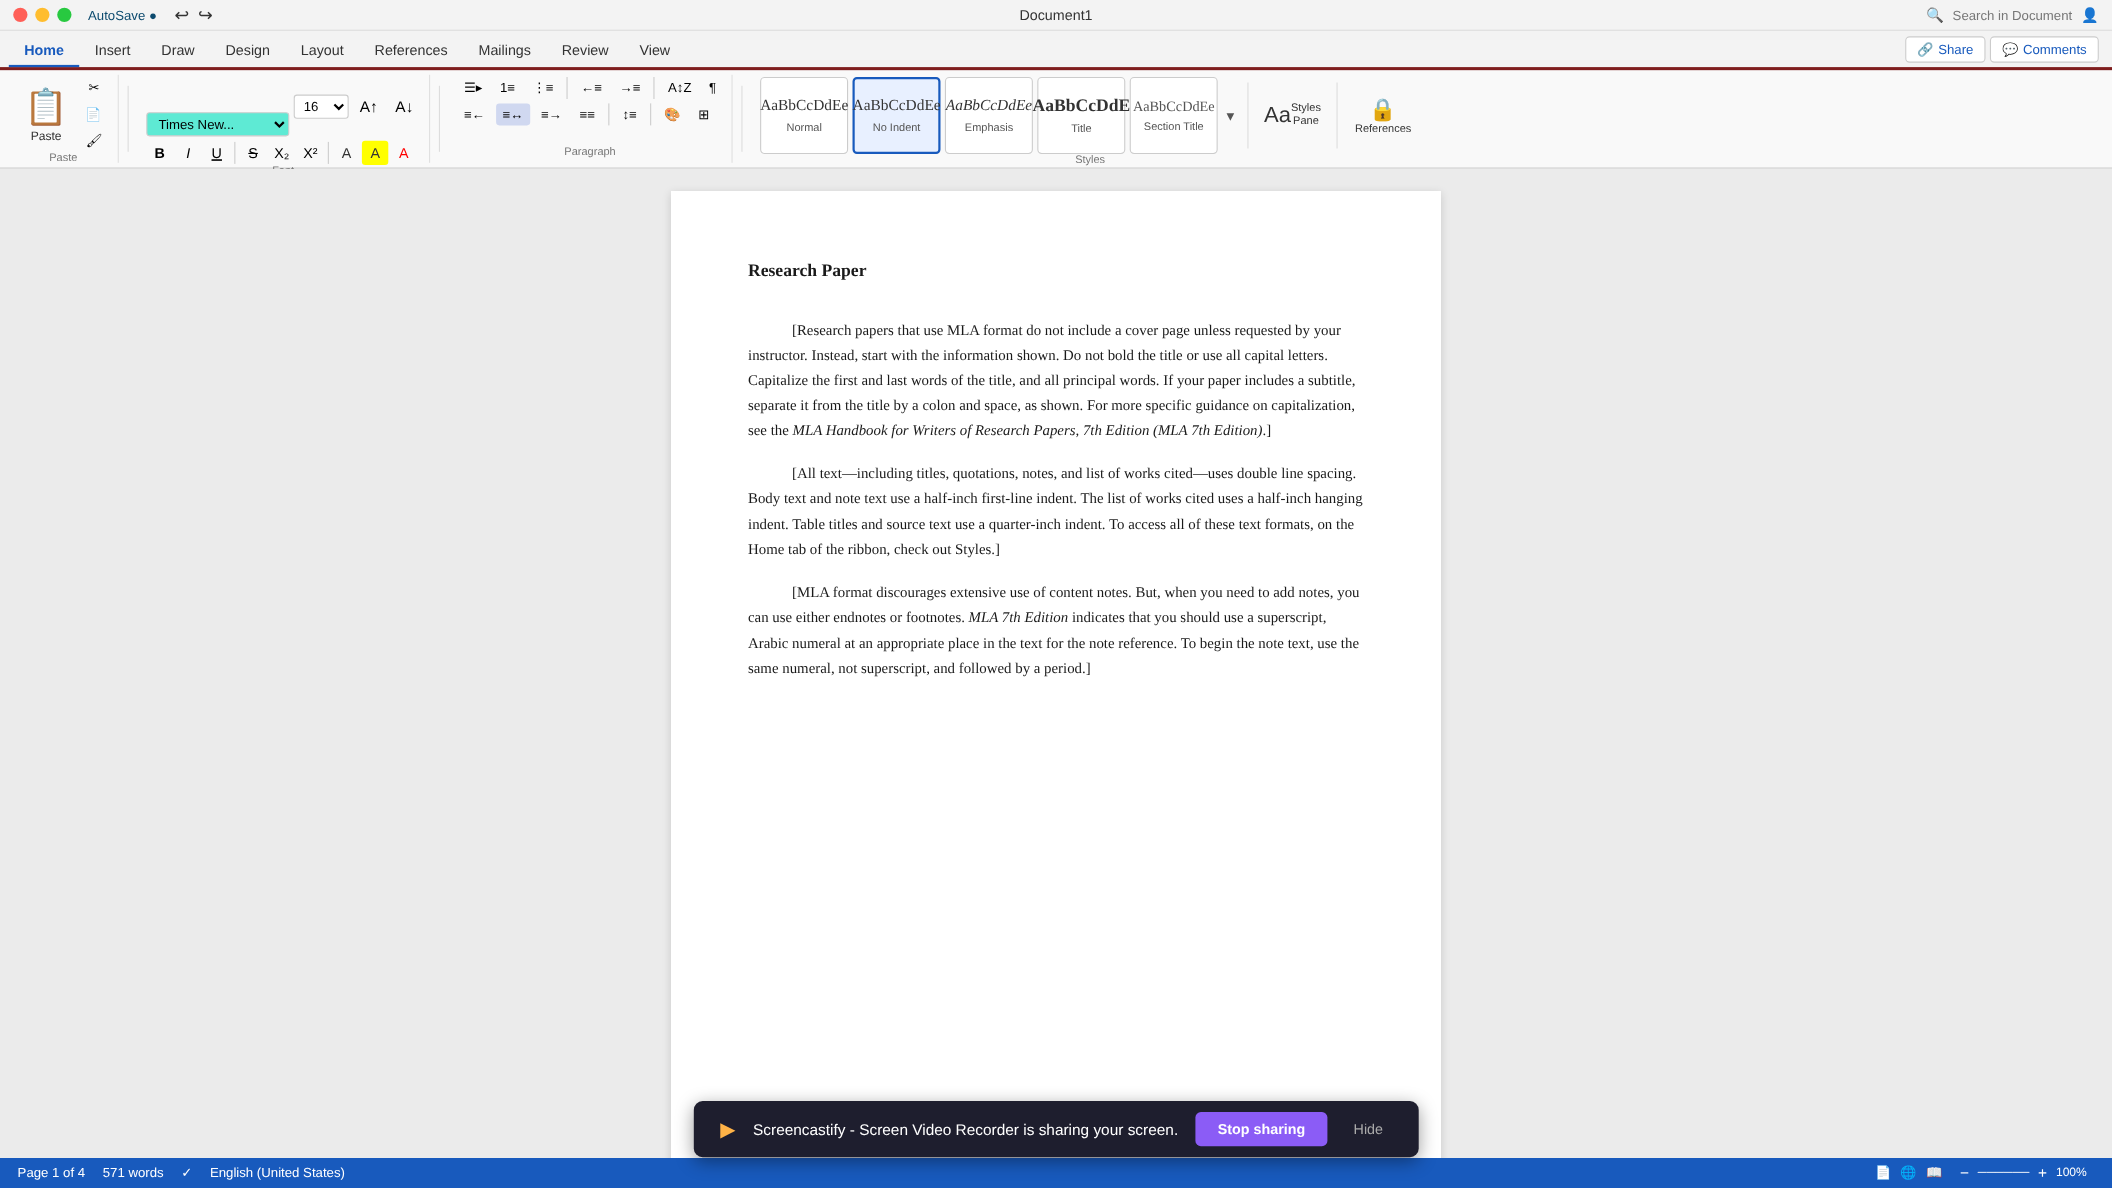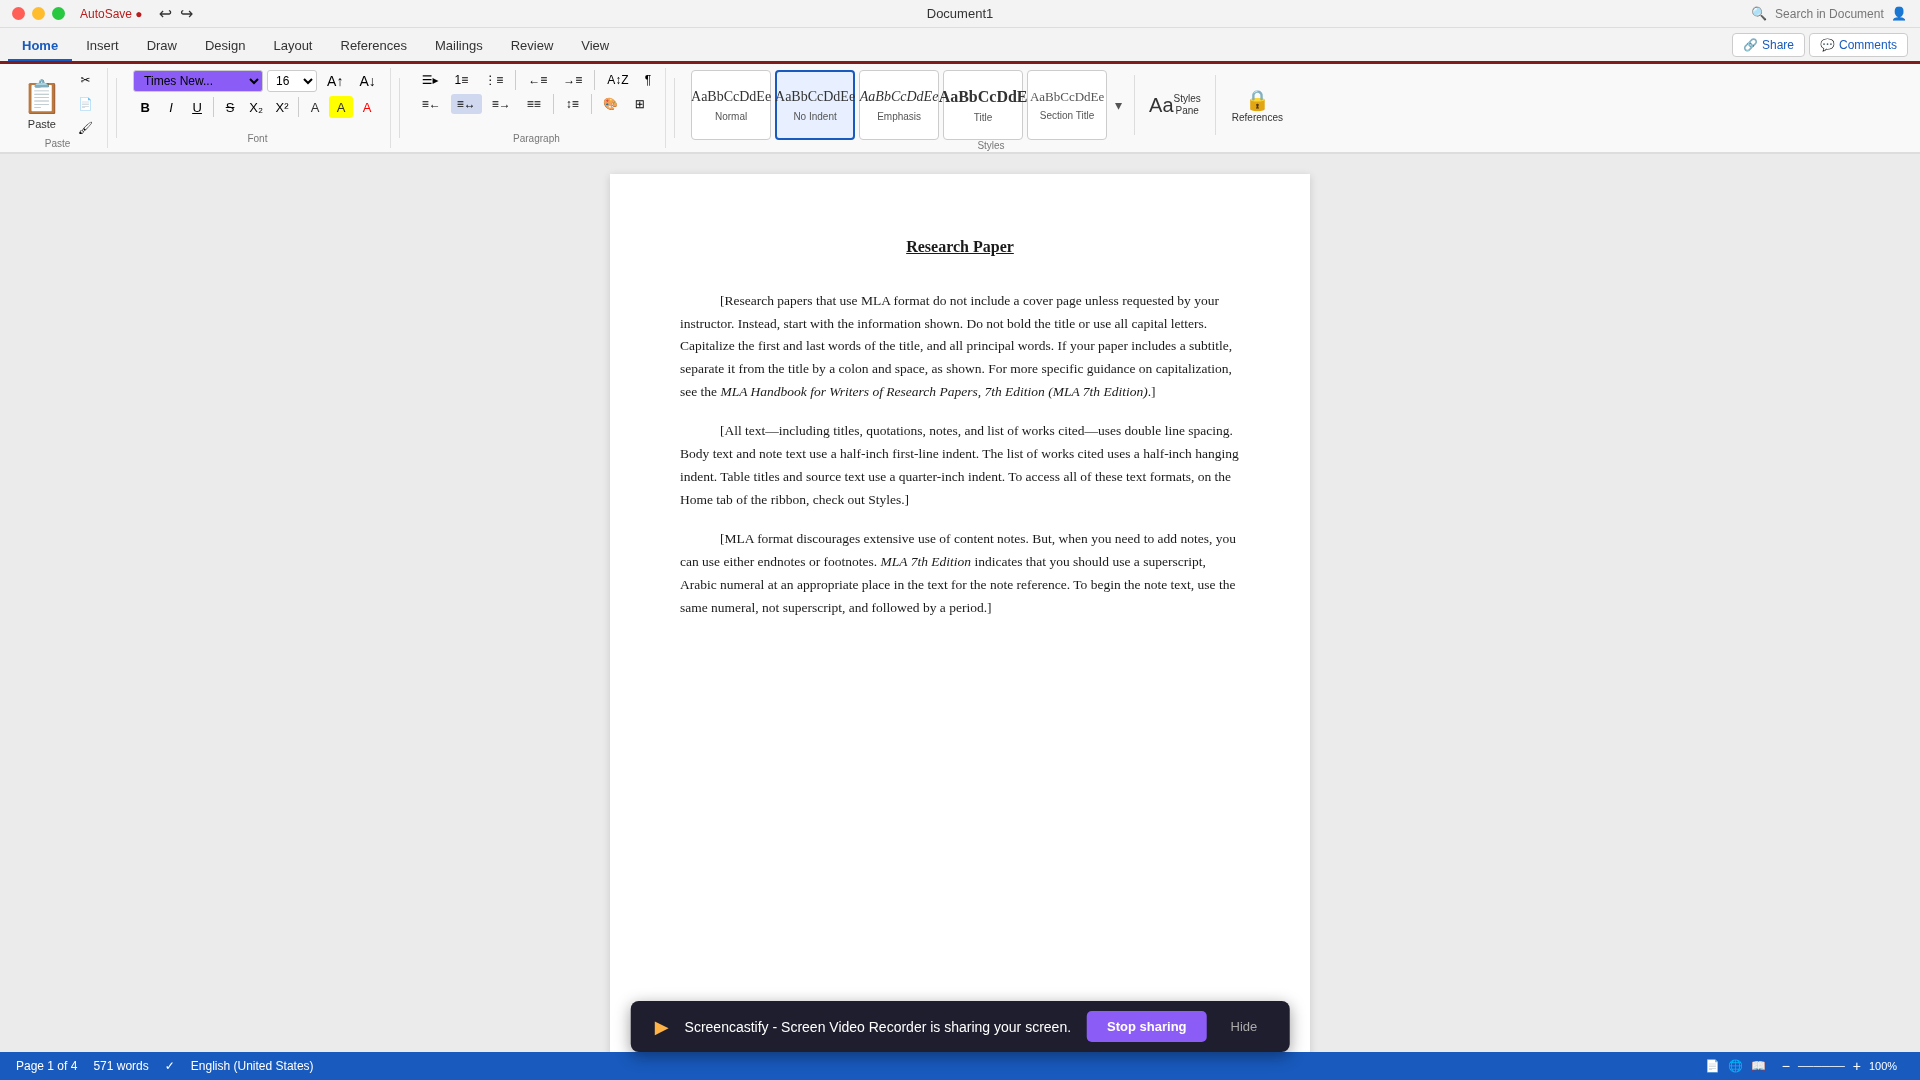--- a/index.html
+++ b/index.html
@@ -120,22 +120,23 @@
     }
     .paste-label { font-size: 11px; color: #333; margin-top: 2px; }
 
     
     .font-select {
       padding: 2px 6px;
       font-size: 12px;
       border: 1px solid #ccc;
       border-radius: 3px;
       width: 130px;
-      background: #8b5cf6;
-      cursor: pointer;
+      background: #5eead4;
+      cursor: pointer;
+      margin-top: 32px;
     }
     .font-size-select {
       padding: 2px 4px;
       font-size: 12px;
       border: 1px solid #ccc;
       border-radius: 3px;
       width: 50px;
       background: white;
       cursor: pointer;
     }
@@ -230,23 +231,22 @@
       padding: 60px 70px;
       box-shadow: 0 2px 8px rgba(0,0,0,0.15);
       font-family: 'Times New Roman', Times, serif;
       font-size: 14px;
       color: #1a1a1a;
       line-height: 1.6;
       position: relative;
     }
 
     .doc-title-text {
-      text-align: center;
+      text-align: left;
       font-weight: bold;
-      text-decoration: underline;
       font-size: 16px;
       margin-bottom: 30px;
     }
 
     .doc-paragraph {
       text-indent: 40px;
       margin-bottom: 16px;
       text-align: left;
       font-size: 13.5px;
       line-height: 1.7;
@@ -337,21 +337,21 @@
 </head>
 <body>
 
 <div class="title-bar">
   <div class="window-controls">
     <span class="window-btn btn-close"></span>
     <span class="window-btn btn-min"></span>
     <span class="window-btn btn-max"></span>
   </div>
   <div style="display:flex;align-items:center;gap:16px;position:absolute;left:80px;">
-    <span style="font-size:12px;color:#b91c1c;">AutoSave ●</span>
+    <span style="font-size:12px;color:#0c4a6e;">AutoSave ●</span>
     <div style="display:flex;gap:8px;">
       <span style="font-size:16px;cursor:pointer;">↩</span>
       <span style="font-size:16px;cursor:pointer;">↪</span>
     </div>
   </div>
   <span class="doc-title">Document1</span>
   <div class="right-icons">
     <span style="cursor:pointer;">🔍</span>
     <span style="font-size:12px;color:#777;cursor:pointer;">Search in Document</span>
     <span style="cursor:pointer;">👤</span>

